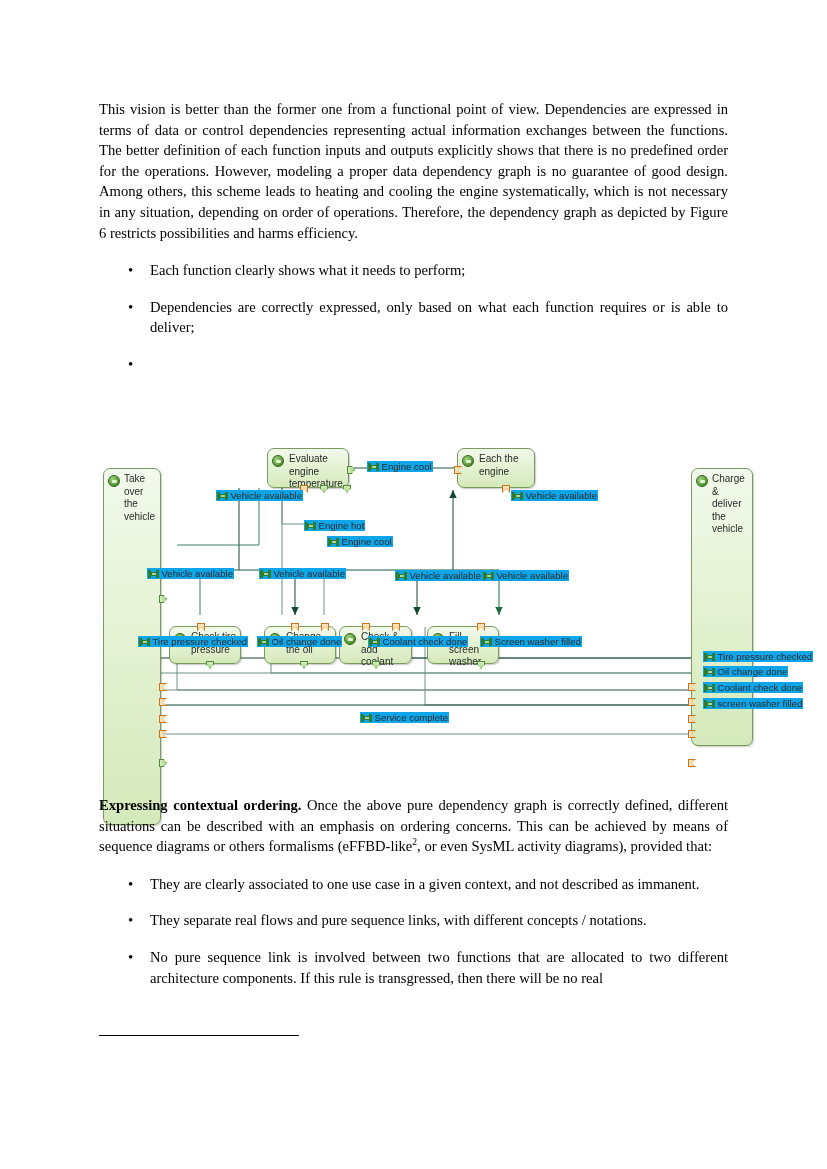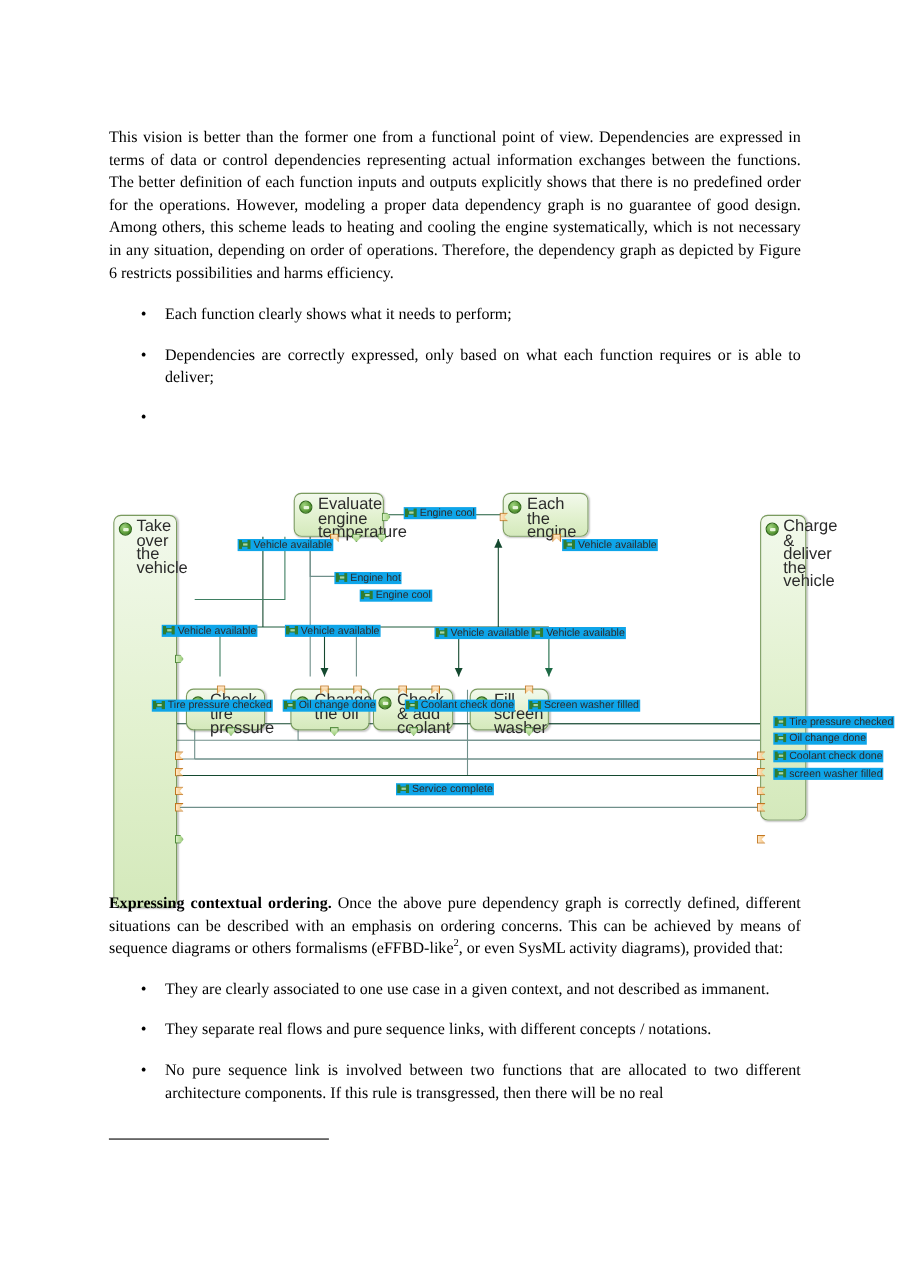--- a/index.html
+++ b/index.html
@@ -19,21 +19,20 @@
     position: absolute;
     left: 0; top: 0;
     width: 827px;
     height: 1169px;
   }
   .content {
     position: absolute;
     left: 99px;
     top: 99px;
     width: 629px;
-    margin-top: 16px;
   }
   p.body-text {
     font-size: 14.6px;
     line-height: 20.6px;
     text-align: justify;
     margin: 0 0 17px 0;
     text-justify: inter-word;
   }
   .lead { font-weight: bold; }
   ul.bullets {
@@ -95,21 +94,21 @@
     background: linear-gradient(to bottom, #f2f9ec 0%, #e2f1cf 55%, #d4e9bb 100%);
     box-shadow: 1px 1px 1.5px rgba(0,0,0,0.22);
     font-family: "Liberation Sans", sans-serif;
     color: #2a2a2a;
   }
   .node .node-label {
     position: absolute;
     left: 21px;
     top: 4px;
     right: 4px;
-    font-size: 15px;
+    font-size: 10px;
     line-height: 12.5px;
   }
   .node.tall .node-label { left: 20px; top: 4px; right: 3px; }
   .fficon {
     position: absolute;
     left: 4px;
     top: 6px;
     width: 12px;
     height: 12px;
     border-radius: 50%;
@@ -277,21 +276,21 @@
         <span class="port port-out-right" style="left:79px; top:17px;"></span>
       </div>
 
       <div class="node" style="left:358px; top:8px; width:78px; height:40px;">
         <span class="fficon"></span>
         <span class="node-label">Each the engine</span>
         <span class="port port-in-left" style="left:-4px; top:17px;"></span>
         <span class="port port-in-top" style="left:44px; top:36px;"></span>
       </div>
 
-      <div class="node tall" style="left:592px; top:28px; width:42px; height:278px;text-decoration:underline;">
+      <div class="node tall" style="left:592px; top:28px; width:62px; height:278px;text-decoration:underline;">
         <span class="fficon"></span>
         <span class="node-label">Charge &amp; deliver the vehicle</span>
         <span class="port port-in-left" style="left:-4px; top:214px;"></span>
         <span class="port port-in-left" style="left:-4px; top:229px;"></span>
         <span class="port port-in-left" style="left:-4px; top:246px;"></span>
         <span class="port port-in-left" style="left:-4px; top:261px;"></span>
         <span class="port port-in-left" style="left:-4px; top:290px;"></span>
       </div>
 
       <div class="node" style="left:70px; top:186px; width:72px; height:38px;">

